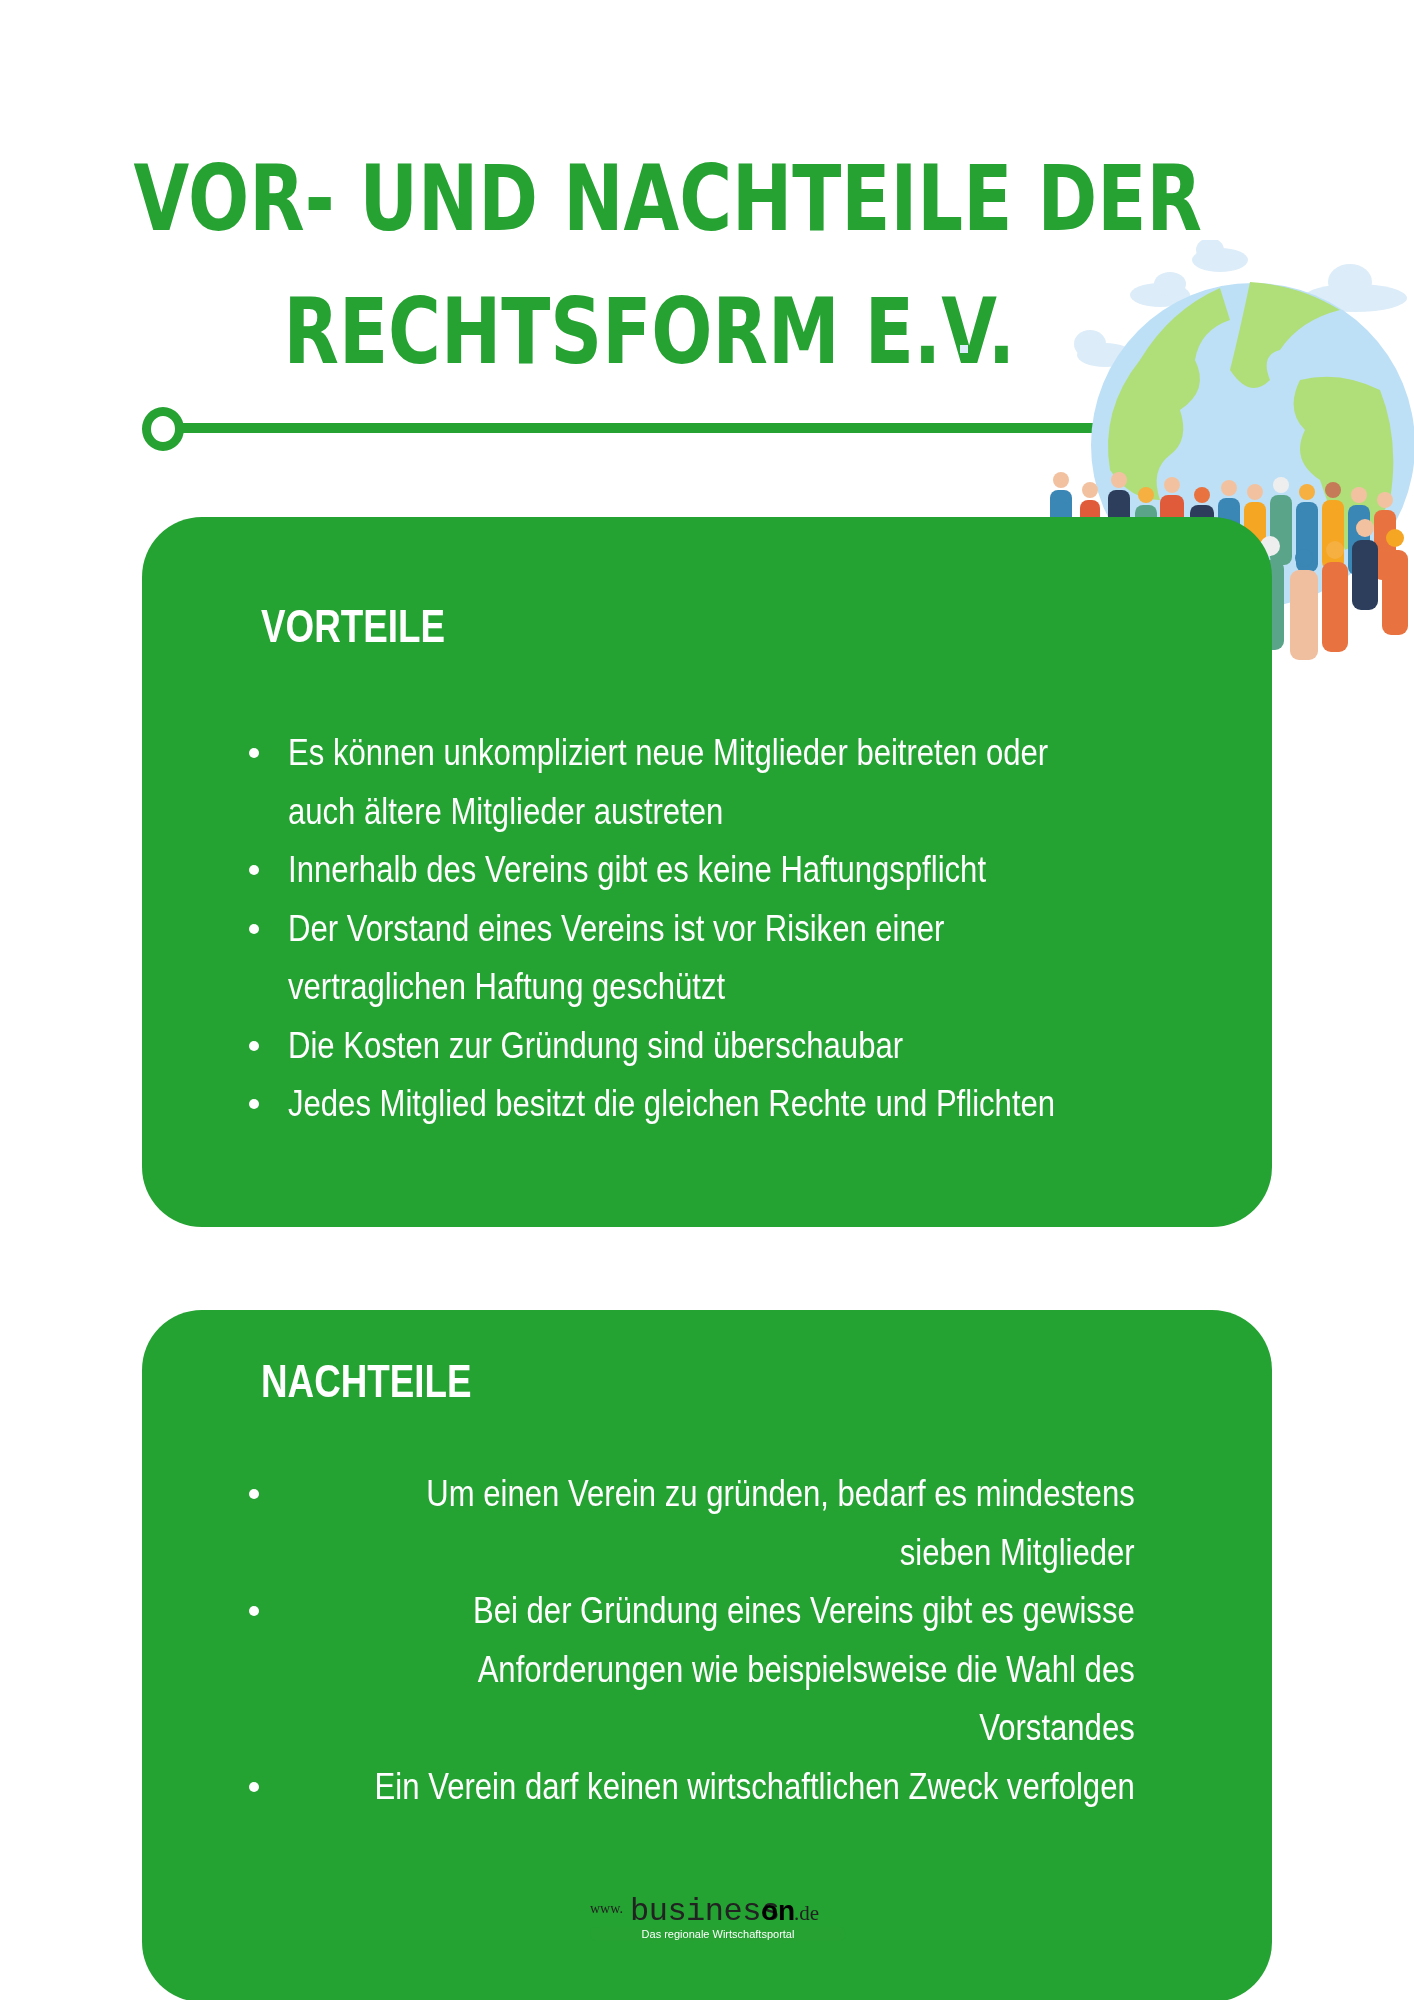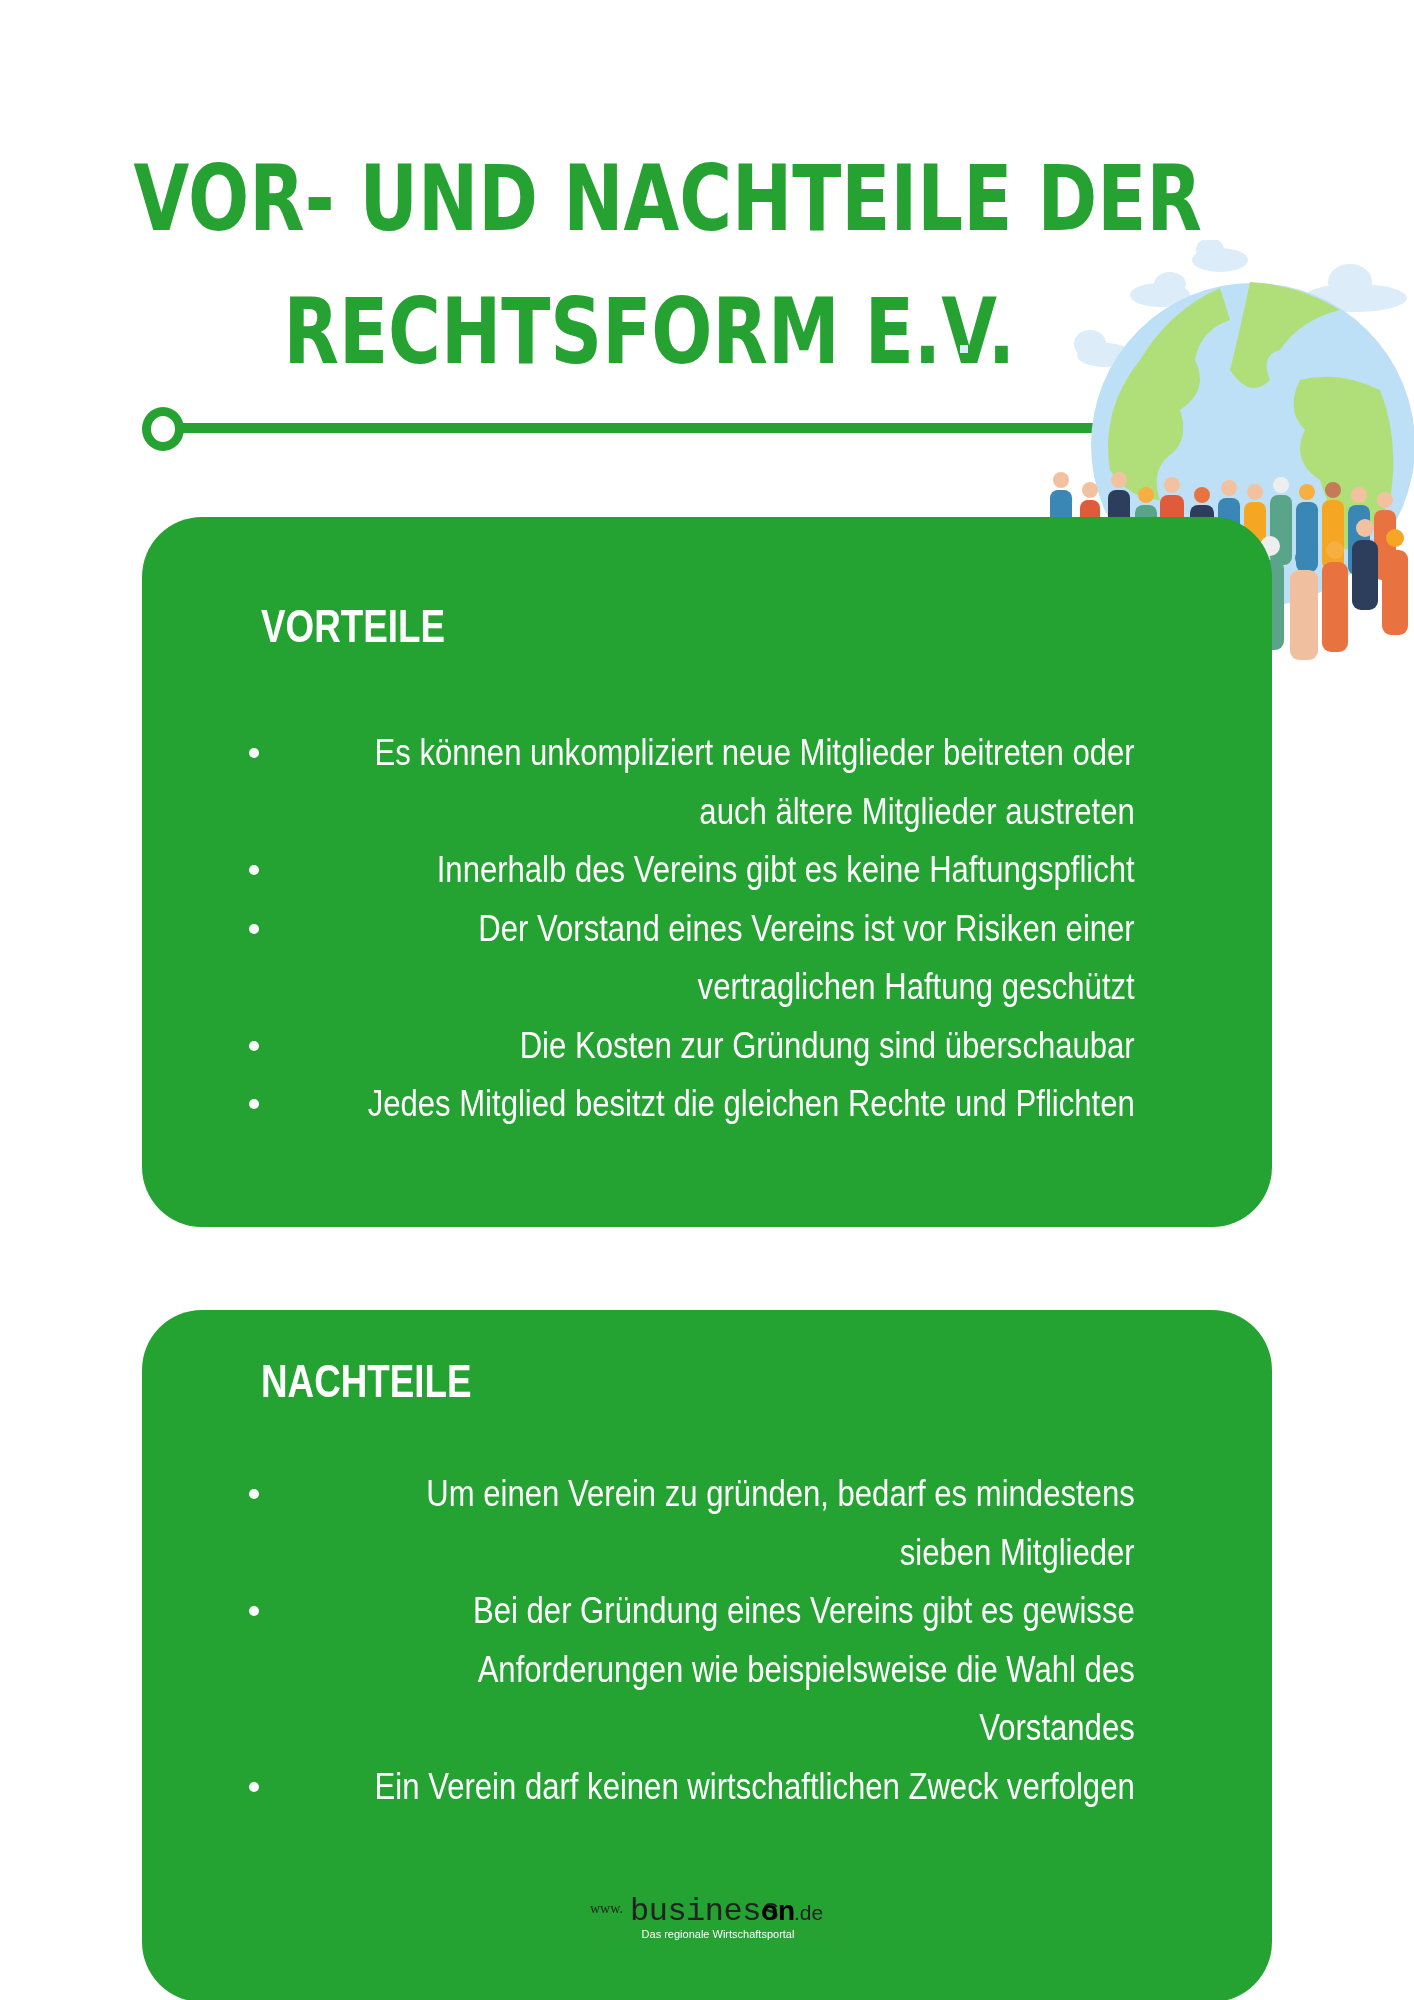--- a/index.html
+++ b/index.html
@@ -25,21 +25,21 @@
   }
   .divider-line {
     position: absolute; left: 183px; top: 423px; width: 920px; height: 10px;
     background: #25a232;
   }
 
   .card {
     position: absolute; left: 142px; width: 1130px;
     background: #24a232; border-radius: 60px;
   }
-  #card-pros { top: 517px; height: 710px; text-align: right; }
+  #card-pros { top: 517px; height: 710px; }
   #card-cons { top: 1310px; height: 692px; text-align: right; }
 
   .card-heading {
     position: absolute; left: 119px; color: #fff; font-weight: bold;
     font-size: 46px; line-height: 46px; white-space: nowrap;
     transform: scaleX(0.80); transform-origin: left top;
   }
   #card-pros .card-heading { top: 86px; }
   #card-cons .card-heading { top: 48px; }
 
@@ -56,21 +56,21 @@
     line-height: 58.5px; height: 58.5px; white-space: nowrap;
     transform: scaleX(0.84); transform-origin: left center;
   }
 
   .illustration { position: absolute; left: 960px; top: 240px; width: 454px; height: 480px; }
 
   .footer-logo { position: absolute; left: 590px; top: 1893px; width: 232px; height: 48px; }
   .logo-www { position: absolute; left: 0; top: 8px; font-family: "Liberation Serif", serif; font-size: 14px; color: #222; }
   .logo-business { position: absolute; left: 40px; top: 0; font-family: Liberation Mono, monospace; font-size: 32px; color: #222; letter-spacing: -0.5px; }
   .logo-on { position: absolute; left: 171px; top: 2px; font-family: "Liberation Sans", sans-serif; font-size: 28px; color: #000000; font-weight: bold; }
-  .logo-de { position: absolute; left: 204px; top: 8px; font-family: Liberation Sans, sans-serif; font-size: 21px; color: #222; }
+  .logo-de { position: absolute; left: 204px; top: 8px; font-family: Liberation Serif, serif; font-size: 21px; color: #222; }
   .logo-pill {
     position: absolute; left: 0; top: 34px; width: 256px; height: 14px;
     background: #25a232; border-radius: 7px; color: #fff; text-align: center;
     font-size: 11px; line-height: 14px; white-space: nowrap;
   }
 </style>
 </head>
 <body>
 
 <div id="title-1" class="title-line"><span>VOR- UND NACHTEILE DER</span></div>

